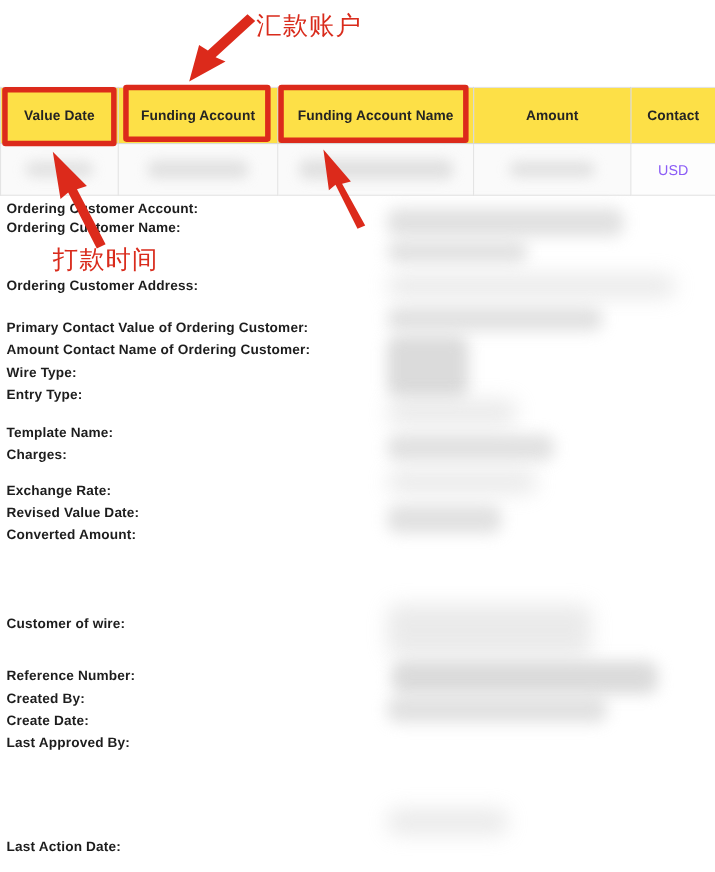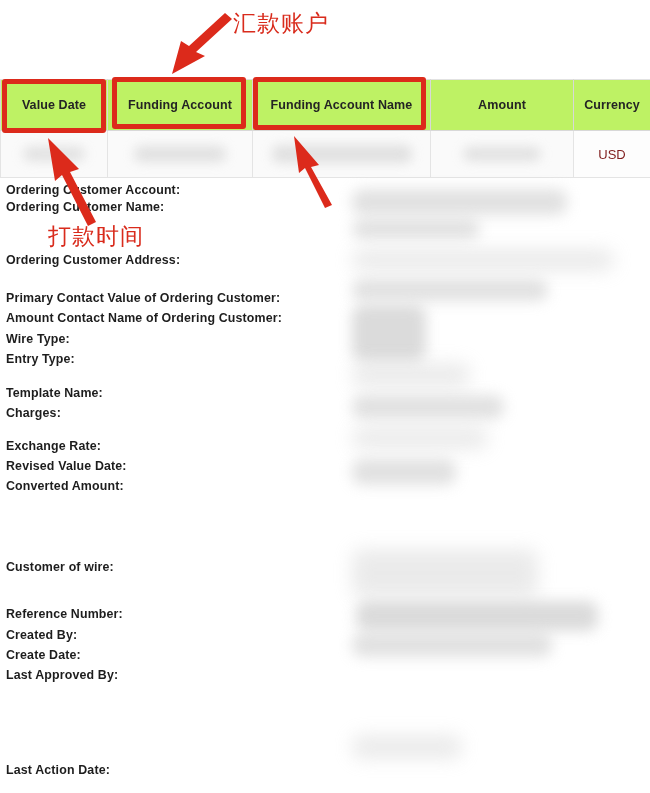--- a/index.html
+++ b/index.html
@@ -24,37 +24,37 @@
   #wire-table {
     position: absolute;
     left: 0;
     top: 79px;
     width: 650px;
     height: 96px;
     border-collapse: collapse;
     table-layout: fixed;
   }
   #wire-table th {
-    background: #bef264;
+    background: #fde047;
     border: 1px solid #d8d8d8;
     border-top: 1px solid #e2e2e2;
     height: 50px;
     font-size: 12.5px;
     font-weight: bold;
     color: #242424;
     text-align: center;
     letter-spacing: .1px;
     padding: 0 2px;
   }
   #wire-table td {
     background: #fafafa;
     border: 1px solid #e4e4e4;
     height: 46px;
     font-size: 13px;
-    color: #7f1d1d;
+    color: #8b5cf6;
     text-align: center;
     vertical-align: middle;
     padding: 0 2px;
   }
   #wire-table td.plain {
     background: #fdfdfd;
   }
   
   .blurcell {
     display: block;
@@ -128,21 +128,21 @@
       <col style="width:178px">
       <col style="width:143px">
       <col style="width:77px">
     </colgroup>
     <thead>
       <tr>
         <th>Value Date</th>
         <th>Funding Account</th>
         <th>Funding Account Name</th>
         <th>Amount</th>
-        <th>Currency</th>
+        <th>Contact</th>
       </tr>
     </thead>
     <tbody>
       <tr>
         <td>
           <span class="blurcell" style="width:62px;height:14px"></span>
         </td>
         <td>
           <span class="blurcell" style="width:92px;height:16px"></span>
         </td>

